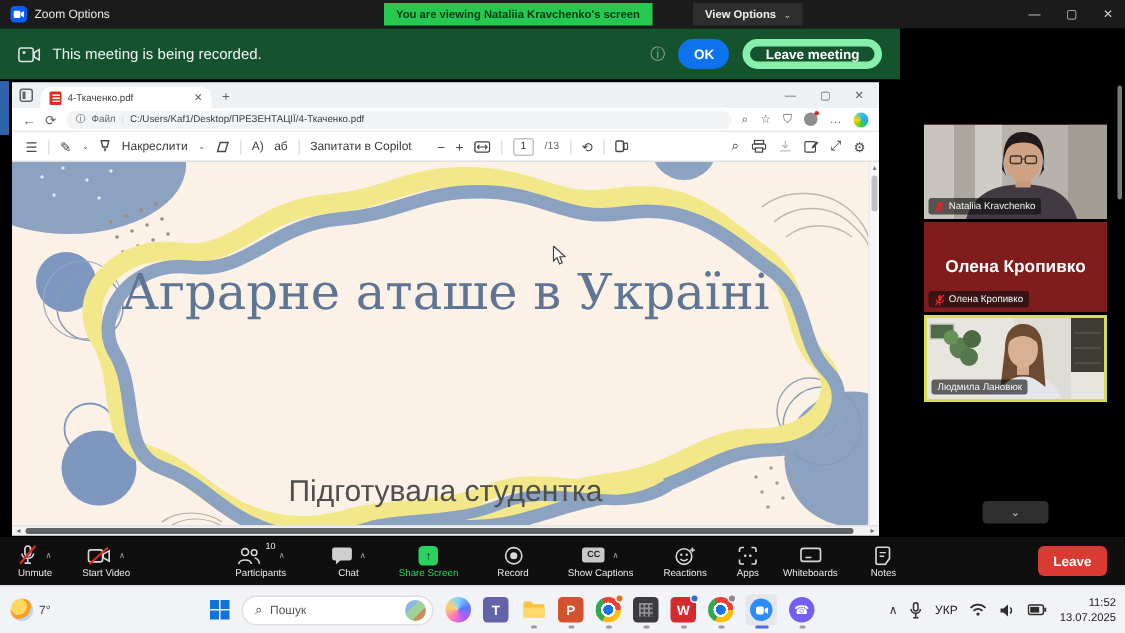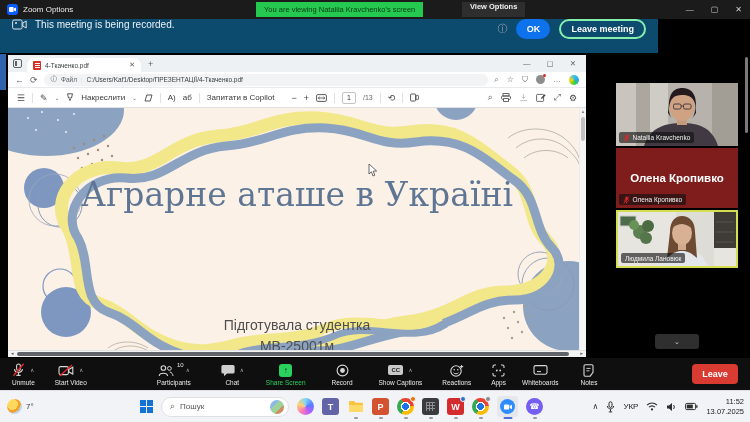--- a/index.html
+++ b/index.html
@@ -9,37 +9,37 @@
 
   
   #titlebar { position:absolute; left:0; top:0; width:750px; height:19px;
               background:#1b1b1b; display:flex; align-items:center; }
   .zlogo { width:11px; height:11px; margin-left:7px; border-radius:3px; background:#0b5cff;
            display:flex; align-items:center; justify-content:center; }
   .zlogo svg { display:block; }
   .apptitle { color:#e9e9e9; font-size:8px; margin-left:5px; }
   .banner { position:absolute; left:256px; top:2px; height:15px; background:#26c94f;
             display:flex; align-items:center; padding:0 8px; }
-  .banner span { font-size:7.5px; font-weight:normal; color:#0c3a18; }
+  .banner span { font-size:7.5px; font-weight:bold; color:#0c3a18; }
   .viewopts { position:absolute; left:462px; top:2px; height:15px; background:#2e2e2e;
-              display:flex; align-items:center; gap:5px; padding:0 8px;flex-direction:column; }
+              display:flex; align-items:center; gap:5px; padding:0 8px; }
   .viewopts span { font-size:7.5px; font-weight:bold; color:#f0f0f0; }
   .viewopts .chev { font-size:6px; color:#cfcfcf; font-weight:normal; }
   .winctl { position:absolute; right:8px; top:0; height:19px; display:flex; align-items:center; gap:17px; }
   .winctl span { color:#cfcfcf; font-size:8px; }
 
   
-  #recbar { position:absolute; left:0; top:19px; width:658px; height:34px;
-            background:#0c4a6e; display:flex; align-items:flex-start; padding:0 12px; }
+  #recbar { position:absolute; left:0; top:19px; width:600px; height:34px;
+            background:#14532d; display:flex; align-items:center; padding:0 12px; }
   .recmsg { color:#eef1f4; font-size:10px; margin-left:8px; }
   #recbar .right { margin-left:auto; display:flex; align-items:center; gap:9px; }
   .infoicon { color:#9aa0a6; font-size:10px; }
   .okbtn { min-width:34px; height:20px; background:#0e72ed; border-radius:10px; color:#fff;
            font-size:9px; font-weight:bold; display:flex; align-items:center; justify-content:center; padding:0 9px; }
-  .leavebtn { height:20px; border:2px solid #86efac; border-radius:10px; color:#fff;
+  .leavebtn { height:20px; border:5px solid #86efac; border-radius:10px; color:#fff;
               font-size:9px; font-weight:bold; display:flex; align-items:center; padding:0 10px; }
 
   
   #stage { position:absolute; left:0; top:53px; width:750px; height:305px; background:#000; }
   #bluestrip { position:absolute; left:0; top:1px; width:6px; height:36px; background:#2f64ad; }
 
   
   #browser { position:absolute; left:8px; top:2px; width:578px; height:302px; background:#fff;
              display:flex; flex-direction:column; }
   .tabbar { height:17px; background:#eef1f4; display:flex; align-items:center; padding-left:5px; flex:none; }
@@ -81,21 +81,21 @@
   .pagebox { width:14px; height:12px; border:1px solid #c4c4c4; border-radius:2px; font-size:7px;
              color:#333; display:flex; align-items:center; justify-content:center; }
   .pagetotal { font-size:7px; color:#666; }
   .pdfbar .right { margin-left:auto; display:flex; align-items:center; gap:8px; }
 
   .pdfview { flex:1; position:relative; overflow:hidden; background:#fcf1e7; }
   .slidetitle { position:absolute; top:70px; left:50%; transform:translateX(-50%); width:440px;
                 text-align:center; font-family:"DejaVu Serif", serif; font-size:33px;
                 line-height:1.05; color:#5e7694; }
   .sub1 { position:absolute; top:209px; left:0; width:100%; text-align:center;
-          font-size:14px; color:#4f4f4f; }
+          font-size:20px; color:#4f4f4f; }
   .sub2 { position:absolute; top:230px; left:0; width:100%; text-align:center;
           font-size:14px; color:#4f4f4f; }
   .cursor { position:absolute; left:360px; top:56px; }
   .vscroll { position:absolute; right:0; top:0; width:7px; height:100%; background:#f6f6f6;
              border-left:1px solid #ececec; }
   .vscroll .up { position:absolute; top:1px; left:0; width:100%; text-align:center; font-size:4.5px; color:#808080; }
   .vscroll .thumb { position:absolute; left:1px; top:9px; width:4px; height:24px; background:#c2c2c2; border-radius:2px; }
   .hscroll { height:7px; background:#f2f2f2; border-top:1px solid #e2e2e2; position:relative; flex:none; }
   .hscroll .ar { position:absolute; top:0; font-size:4.5px; color:#6a6a6a; line-height:6px; }
   .hscroll .thumb { position:absolute; left:9px; top:1px; width:552px; height:4px; background:#5f6368; border-radius:2px; }
@@ -382,21 +382,20 @@
                    C358 22, 370 40, 408 34 C456 27, 478 52, 506 72 C532 90, 524 120, 544 140
                    C562 158, 544 192, 506 192 C466 192, 456 216, 406 222 C358 228, 338 248, 288 242
                    C240 236, 220 258, 180 248 C140 238, 130 214, 100 204 C72 194, 84 156, 70 130 Z" fill="none" stroke="#8ba2c0" stroke-width="9"></path>
 
           <path d="M200 250 C230 222, 276 238, 318 220 C356 204, 398 230, 432 208" fill="none" stroke="#f2e88a" stroke-width="10"></path>
           <path d="M210 258 C240 230, 284 246, 326 228 C362 212, 404 238, 438 216" fill="none" stroke="#8ba2c0" stroke-width="7"></path>
         </svg>
 
         <div class="slidetitle">Аграрне аташе в Україні</div>
         <div class="sub1">Підготувала студентка</div>
-        <div class="sub2">МВ-25001м</div>
 
         <svg class="cursor" width="10" height="13" viewBox="0 0 10 13">
           <path d="M1 0 L1 10 L3.4 7.8 L5 12 L6.8 11.2 L5.2 7.2 L8.6 7 Z" fill="#fff" stroke="#444" stroke-width="0.8"></path>
         </svg>
 
         <div class="vscroll">
           <div class="up">▲</div>
           <div class="thumb"></div>
         </div>
       </div>

